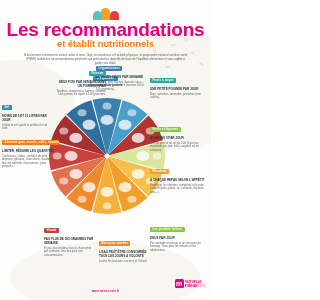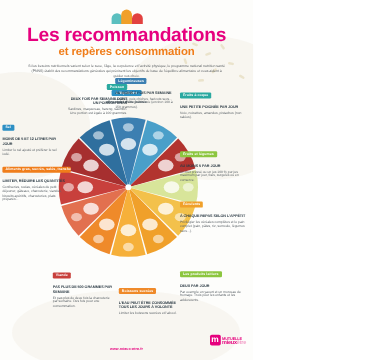--- a/index.html
+++ b/index.html
@@ -20,21 +20,21 @@
   .rice{position:absolute;width:5px;height:2px;border-radius:2px;background:#e8dfc4;opacity:.85;}
 
   
   .header{position:absolute;left:0;top:0;width:211px;text-align:center;}
   .logo-mark{margin:7px auto 3px;width:26px;height:13px;position:relative;}
   .logo-mark .seg{position:absolute;bottom:0;width:9px;height:9px;border-radius:9px 9px 0 0;}
   .logo-mark .s1{left:0;background:#5bbfbf;}
   .logo-mark .s2{left:8px;background:#f0a02a;height:12px;border-radius:9px 9px 0 0;}
   .logo-mark .s3{left:17px;background:#e2413f;}
   h1.title{
-    margin:0;font-size:16px;line-height:14px;color:#e6007e;
+    margin:0;font-size:19px;line-height:14px;color:#e6007e;
     font-weight:bold;letter-spacing:-.2px;
   }
   h2.subtitle{
     margin:1px 0 0;font-size:9.5px;line-height:11px;color:#f07d1a;
     font-weight:bold;letter-spacing:-.1px;
   }
   .intro{
     margin:4px auto 0;width:166px;font-size:2.9px;line-height:4.1px;
     color:#5a5f63;text-align:center;
   }
@@ -113,21 +113,21 @@
   <div class="rice" style="left:165px;top:66px;transform:rotate(-5deg)"></div>
   <div class="rice" style="left:152px;top:50px;transform:rotate(70deg)"></div>
 
   <div class="header">
     <div class="logo-mark">
       <span class="seg s1"></span>
         <span class="seg s2"></span>
         <span class="seg s3"></span>
     </div>
     <h1 class="title">Les recommandations</h1>
-    <h2 class="subtitle">et repères consommation</h2>
+    <h2 class="subtitle">et établit nutritionnels</h2>
     <p class="intro">Si les besoins nutritionnels varient selon le sexe, l'âge, la corpulence et l'activité physique, le programme national nutrition santé (PNNS) établit des recommandations générales qui précisent les objectifs de base de l'équilibre alimentaire et vous aident à guider vos choix.</p>
     <div class="badge-center">L'équilibre</div>
     <div class="badge-center-sub">alimentaire d'une journée</div>
   </div>
 
   <div id="wheel">
     <svg viewBox="0 0 120 120" width="120" height="120">
       <g id="wheel-segments">
           <path d="M 60 60 L 45.66 3.80 A 58 58 0 0 1 74.34 3.80 Z" fill="#3c7fb1"></path>
           <path d="M 60 60 L 75.68 4.16 A 58 58 0 0 1 100.52 18.50 Z" fill="#4a9fc9"></path>

